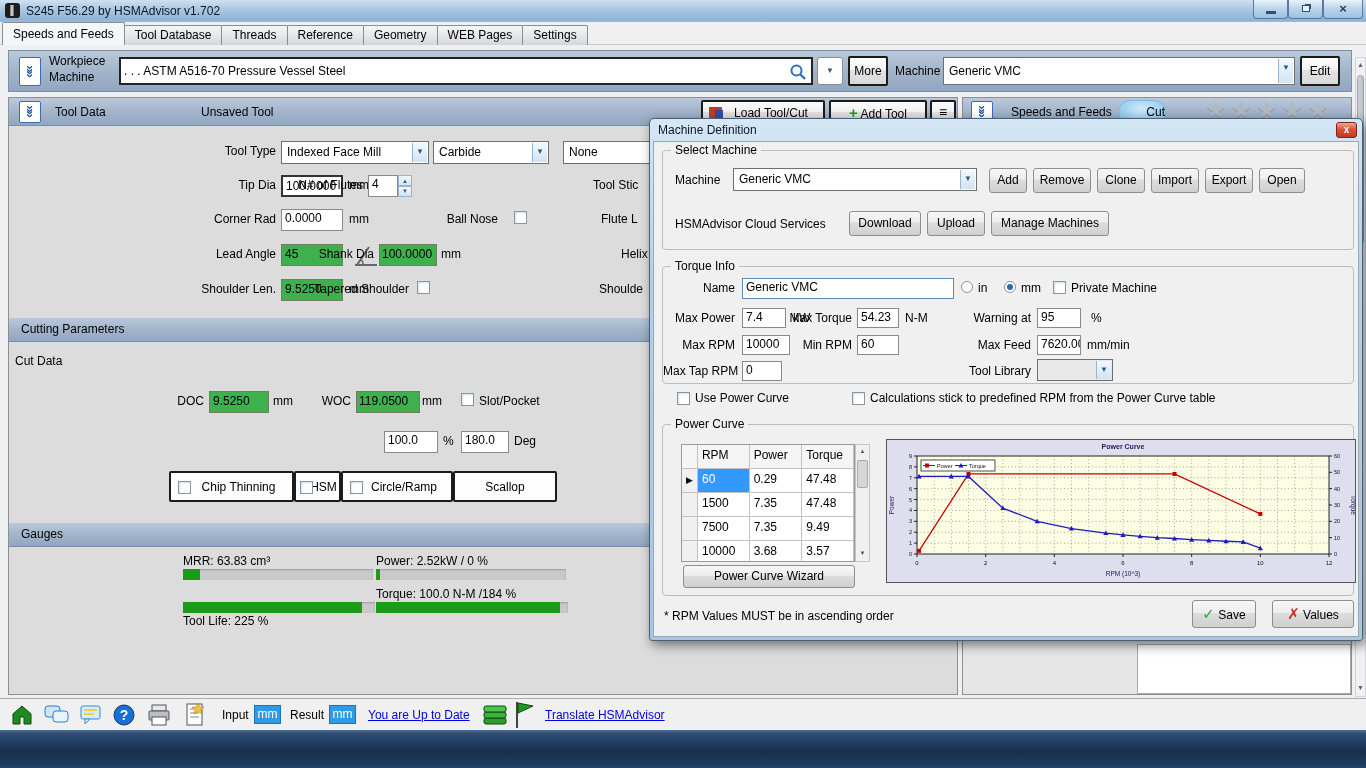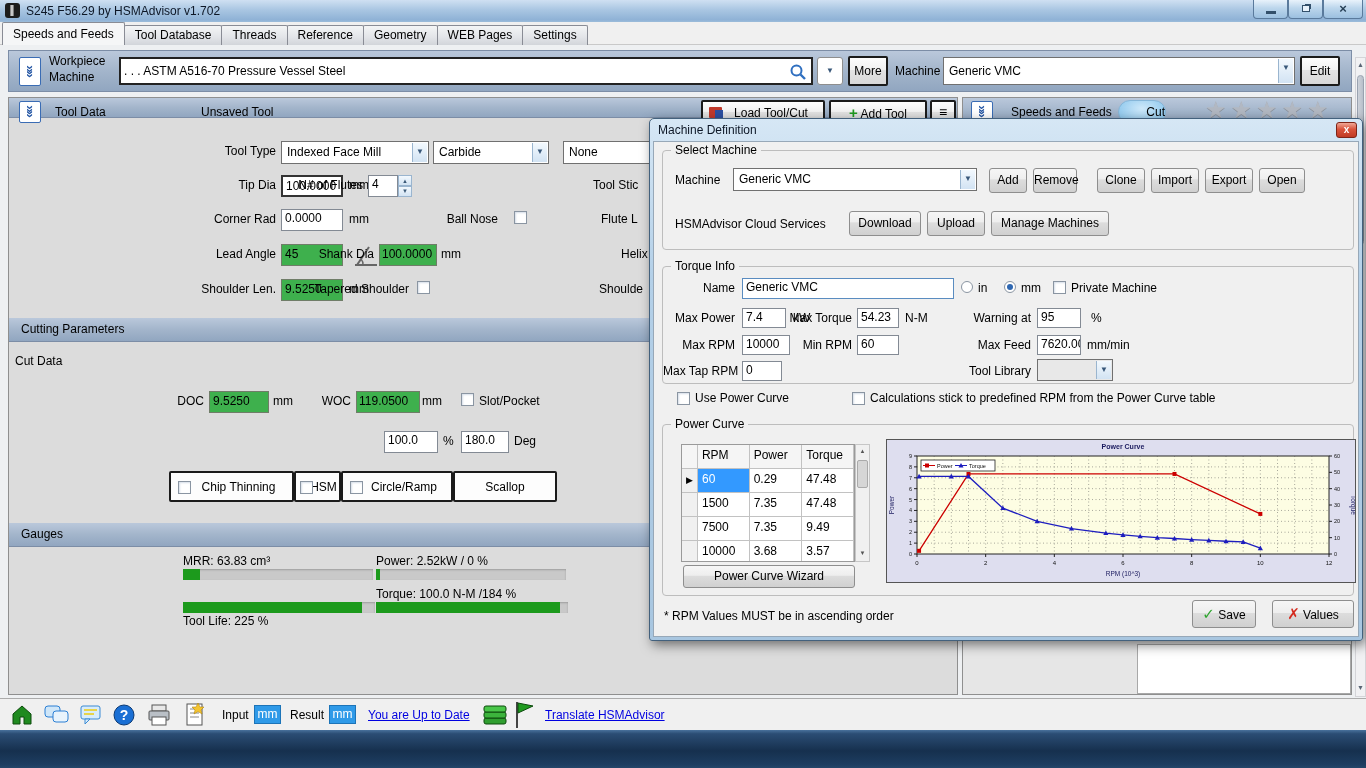--- a/index.html
+++ b/index.html
@@ -81,21 +81,21 @@
     </div>
     <div class="abs btn" style="left:808px;top:6px;width:26px;height:28px;line-height:26px;font-size:8px;color:#39587a;background:#fff">▼</div>
     <div class="abs btn-dark" style="left:839px;top:5px;width:40px;height:30px;line-height:26px">More</div>
     <div class="abs" style="left:886px;top:13px">Machine</div>
     <div class="abs combo" style="left:934px;top:6px;width:352px;height:28px;line-height:21px"><span>Generic VMC</span><span class="arr">▼</span></div>
     <div class="abs btn-dark" style="left:1291px;top:5px;width:40px;height:30px;line-height:26px">Edit</div>
   </div>
 
   <div class="abs panel" style="left:8px;top:97px;width:950px;height:598px">
 
-    <div class="abs hdrbar" style="left:0;top:0;width:948px;height:20px">
+    <div class="abs hdrbar" style="left:0;top:0;width:948px;height:28px">
       <div class="abs chevbox" style="left:10px;top:3px;width:22px;height:22px;line-height:19px"><span class="chev">»»</span></div>
       <div class="abs" style="left:46px;top:7px">Tool Data</div>
       <div class="abs" style="left:192px;top:7px">Unsaved Tool</div>
       <div class="abs btn-dark" style="left:692px;top:2px;width:124px;height:26px;line-height:22px">
         <span class="abs" style="left:6px;top:5px;width:13px;height:11px;background:#c0392b;border-radius:1px">
             <span class="abs" style="left:6px;top:3px;width:8px;height:8px;background:#2c4fa0"></span>
           </span>
         <span style="margin-left:16px">Load Tool/Cut</span>
       </div>
       <div class="abs btn-dark" style="left:820px;top:2px;width:98px;height:26px;line-height:22px">
@@ -221,21 +221,21 @@
     <div class="abs" style="left:8px;top:4px;color:#0d1726">Machine Definition</div>
     <div class="abs" style="right:5px;top:3px;width:21px;height:16px;background:linear-gradient(180deg,#f0a896,#d9533b 45%,#c03a24);border:1px solid #7e2417;border-radius:3px;color:#fff;font-size:10px;font-weight:bold;text-align:center;line-height:14px">x</div>
     <div class="dlg-client">
 
       <div class="abs gb" style="left:8px;top:8px;width:692px;height:100px">
         <span class="lg">Select Machine</span>
         <div class="abs" style="left:12px;top:22px">Machine</div>
         <div class="abs combo" style="left:70px;top:17px;width:244px;height:23px"><span>Generic VMC</span><span class="arr">▼</span></div>
         <div id="sel-buttons">
             <div class="abs btn" style="left: 326px; top: 17px; width: 38px; height: 25px; line-height: 23px;">Add</div>
-            <div class="abs btn" style="left: 370px; top: 17px; width: 44px; height: 25px; line-height: 23px;">Remove</div>
+            <div class="abs btn" style="left: 370px; top: 17px; width: 58px; height: 25px; line-height: 23px;">Remove</div>
             <div class="abs btn" style="left: 434px; top: 17px; width: 48px; height: 25px; line-height: 23px;">Clone</div>
             <div class="abs btn" style="left: 488px; top: 17px; width: 48px; height: 25px; line-height: 23px;">Import</div>
             <div class="abs btn" style="left: 542px; top: 17px; width: 48px; height: 25px; line-height: 23px;">Export</div>
             <div class="abs btn" style="left: 596px; top: 17px; width: 46px; height: 25px; line-height: 23px;">Open</div>
           </div>
         <div class="abs" style="left:12px;top:66px">HSMAdvisor Cloud Services</div>
         <div id="cloud-buttons">
             <div class="abs btn" style="left: 186px; top: 60px; width: 72px; height: 25px; line-height: 23px;">Download</div>
             <div class="abs btn" style="left: 264px; top: 60px; width: 58px; height: 25px; line-height: 23px;">Upload</div>
             <div class="abs btn" style="left: 328px; top: 60px; width: 118px; height: 25px; line-height: 23px;">Manage Machines</div>

